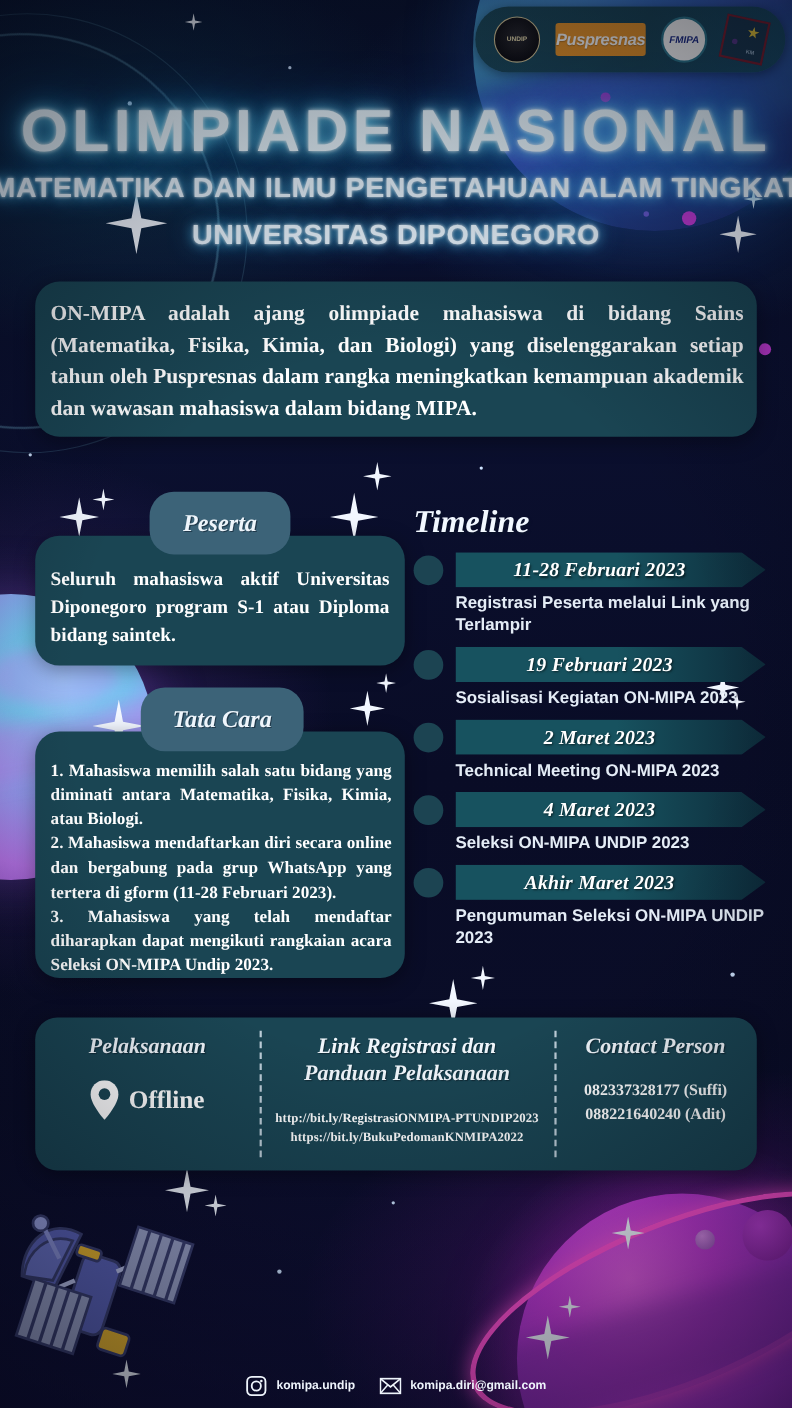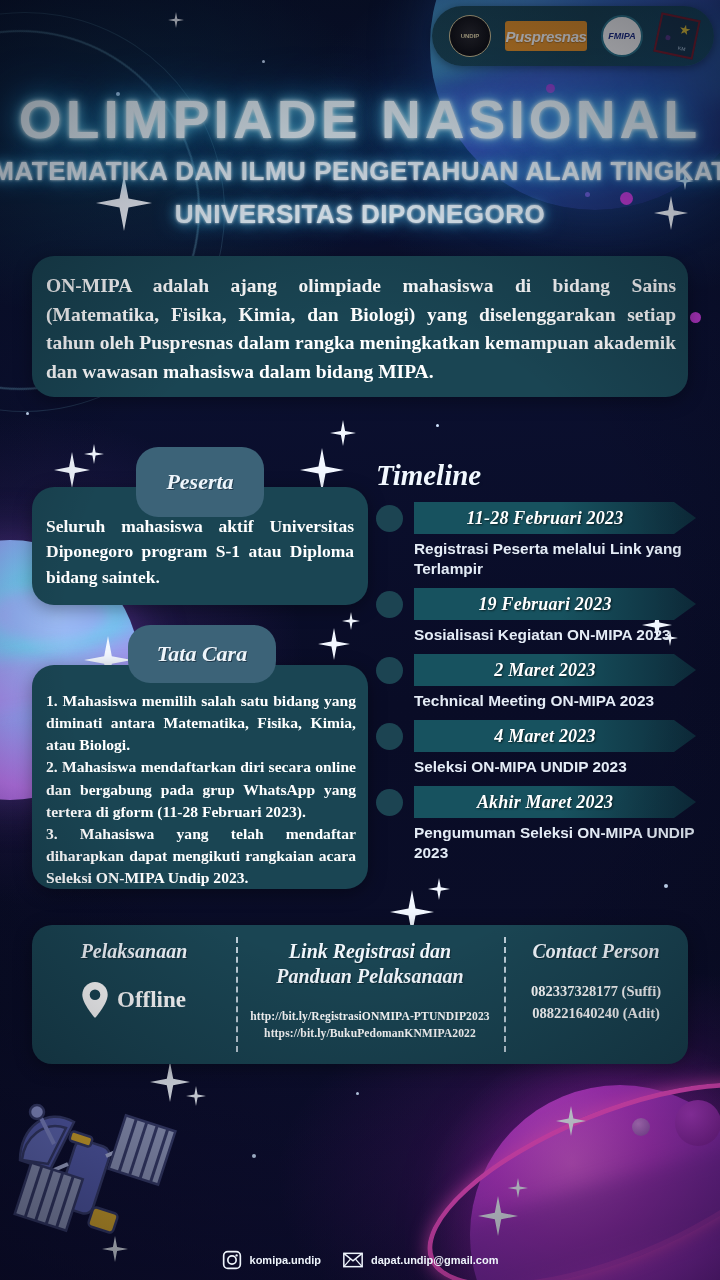--- a/index.html
+++ b/index.html
@@ -209,21 +209,21 @@
   }
 
   #desc-card{ left:32px; top:256px; width:656px; height:141px; }
   #desc-text{
     position:absolute; left:46px; top:272px; width:630px;
     font-family:"Liberation Serif", serif;
     font-weight:bold; font-size:19.5px; line-height:1.47;
     color:#ffffff; text-align:justify;
   }
 
-  #peserta-pill{ left:136px; top:447px; width:128px; height:70px; font-size:22px; }
+  #peserta-pill{ left:136px; top:447px; width:128px; height:57px; font-size:22px; }
   #peserta-card{ left:32px; top:487px; width:336px; height:118px; }
   #peserta-text{
     position:absolute; left:46px; top:514px; width:308px;
     font-family:"Liberation Serif", serif; font-weight:bold;
     font-size:17.5px; line-height:1.45; color:#fff; text-align:justify;
   }
 
   #tatacara-pill{ left:128px; top:625px; width:148px; height:58px; font-size:22px; }
   #tatacara-card{ left:32px; top:665px; width:336px; height:224px; }
   #tatacara-text{
@@ -565,18 +565,18 @@
         <circle cx="17.5" cy="6.5" r="1.4" fill="#eef4fb"></circle>
       </svg>
       <span class="ftxt">komipa.undip</span>
     </div>
     <div class="fitem">
       <svg class="fico" viewBox="0 0 24 18">
         <rect x="1" y="1" width="22" height="16" fill="none" stroke="#eef4fb" stroke-width="1.8"></rect>
         <path d="M1 1 L12 10 L23 1" fill="none" stroke="#eef4fb" stroke-width="1.8"></path>
         <path d="M1 17 L9 8 M23 17 L15 8" fill="none" stroke="#eef4fb" stroke-width="1.6"></path>
       </svg>
-      <span class="ftxt">dapat.undip@gmail.com</span>
+      <span class="ftxt">komipa.diri@gmail.com</span>
     </div>
   </div>
 
   <div class="vig"></div>
 </div>
 
 </body></html>

